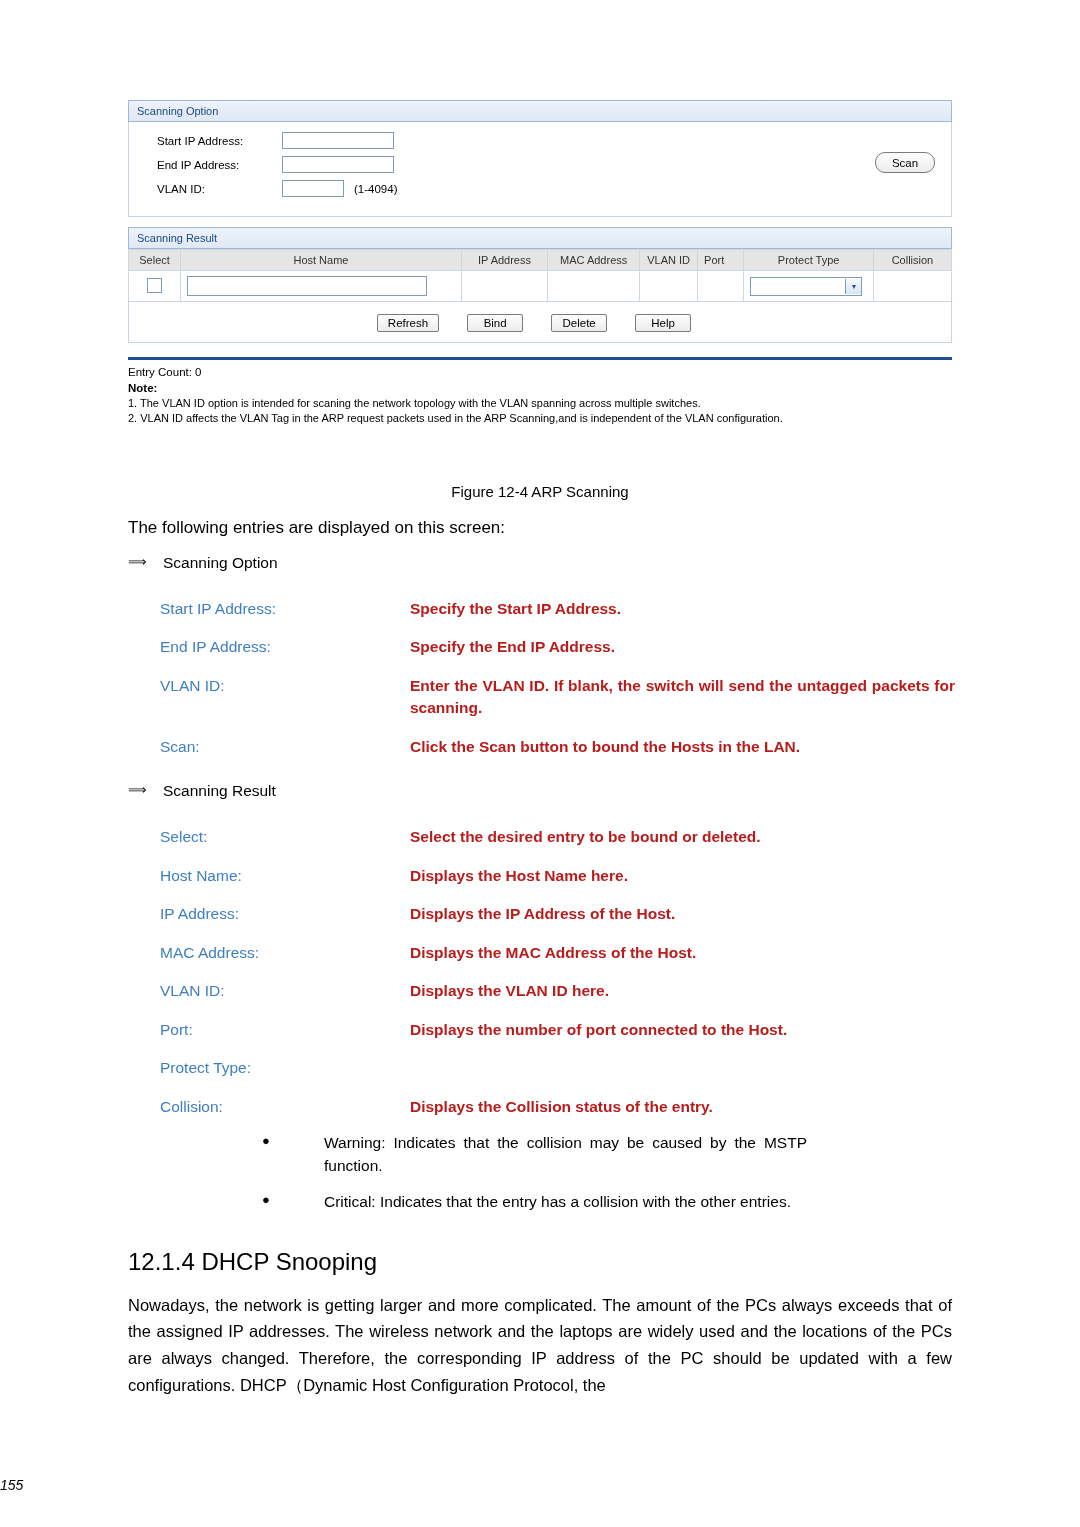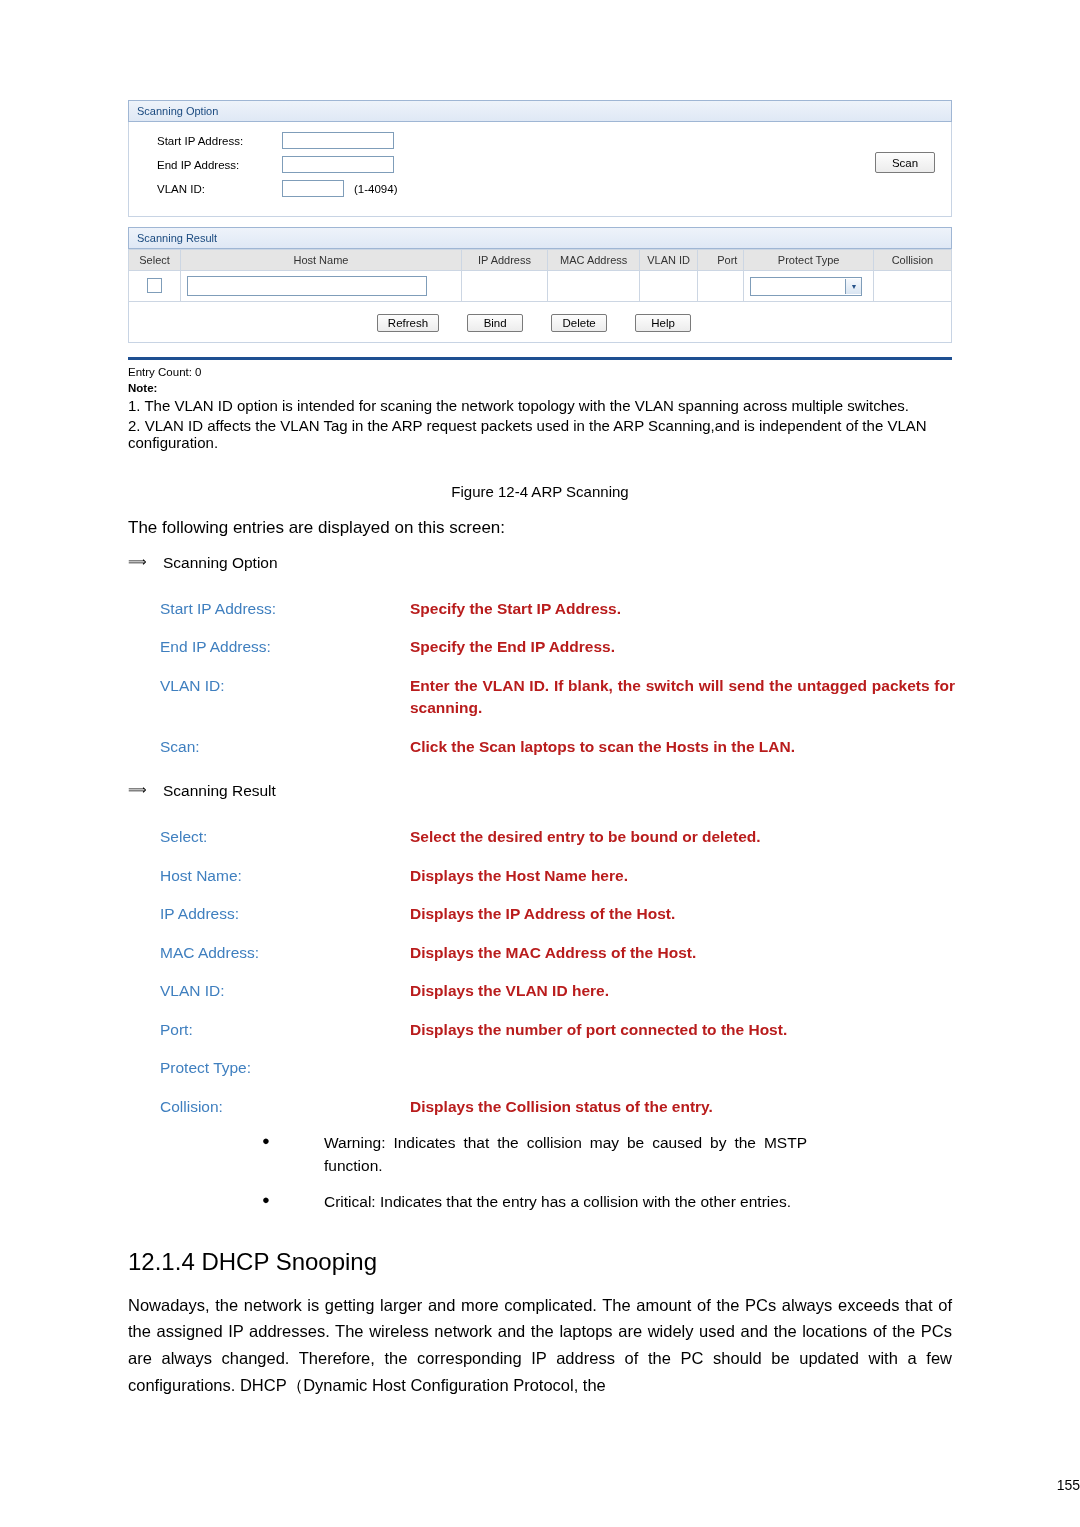--- a/index.html
+++ b/index.html
@@ -67,21 +67,21 @@
   .scan-btn {
     position: absolute;
     right: 16px;
     top: 30px;
     width: 60px;
     height: 21px;
     border: 1px solid #7a7a7a;
     background: linear-gradient(to bottom, #fdfdfd 0%, #ececec 100%);
     font-size: 11.5px;
     font-family: "Liberation Sans", sans-serif;
-    border-radius: 2px;
+    border-radius: 10px;
     cursor: pointer;
   }
 
   
   .result-panel { margin-top: 10px; }
   table.result {
     border-collapse: collapse;
     width: 100%;
     font-size: 11px;
   }
@@ -157,21 +157,21 @@
   .entry-count {
     font-size: 11.5px;
     margin-top: 6px;
   }
   .note-title {
     font-size: 11.5px;
     font-weight: bold;
     margin-top: 4px;
   }
   .note-item {
-    font-size: 15px;
+    font-size: 11px;
     margin-top: 3px;
   }
 
   
   .figcap {
     text-align: center;
     font-size: 15px;
     margin: 18px 0 0 0;
   }
   .lead {
@@ -225,22 +225,23 @@
   .para {
     margin: 16px 128px 0 128px;
     font-size: 16.5px;
     line-height: 1.62;
     text-align: justify;
   }
   .pagenum {
     position: absolute;
     left: 0; right: 0;
     bottom: 34px;
-    text-align: right;
+    text-align: left;
     font-size: 14px;
+    font-style: italic;
   }
 </style>
 </head>
 <body>
 
 <div class="ui-shot">
 
   <div class="panel-header">Scanning Option</div>
   <div class="panel-body">
     <div class="form-row">
@@ -262,21 +263,21 @@
   <div class="result-panel">
     <div class="panel-header">Scanning Result</div>
     <table class="result">
       <thead>
         <tr>
           <th style="width:46px">Select</th>
           <th style="width:290px">Host Name</th>
           <th style="width:100px">IP Address</th>
           <th style="width:110px">MAC Address</th>
           <th style="width:58px">VLAN ID</th>
-          <th style="width:44px;text-align:right">Port</th>
+          <th style="width:44px;text-align:left">Port</th>
           <th style="width:120px">Protect Type</th>
           <th style="width:84px">Collision</th>
         </tr>
       </thead>
       <tbody>
         <tr>
           <td style="text-align:center">
             <span class="chk"></span>
           </td>
           <td>
@@ -329,21 +330,21 @@
     <div class="defrow">
       <div class="defterm">End IP Address:</div>
       <div class="defdesc">Specify the End IP Address.</div>
     </div>
     <div class="defrow">
       <div class="defterm">VLAN ID:</div>
       <div class="defdesc justify">Enter the VLAN ID. If blank, the switch will send the untagged packets for scanning.</div>
     </div>
     <div class="defrow">
       <div class="defterm">Scan:</div>
-      <div class="defdesc">Click the Scan laptops to scan the Hosts in the LAN.</div>
+      <div class="defdesc">Click the Scan button to bound the Hosts in the LAN.</div>
     </div>
   </div>
 
   <div class="bullet" style="margin-top:24px">
     <span class="gly">⟹</span>
     <span>Scanning Result</span>
   </div>
 
   <div class="deflist">
     <div class="defrow">

